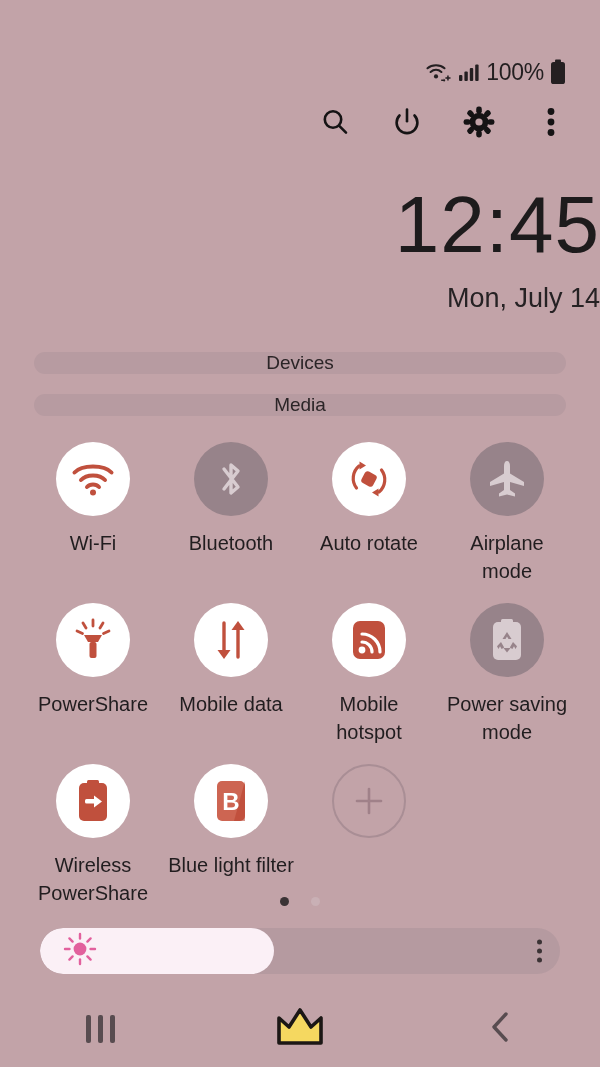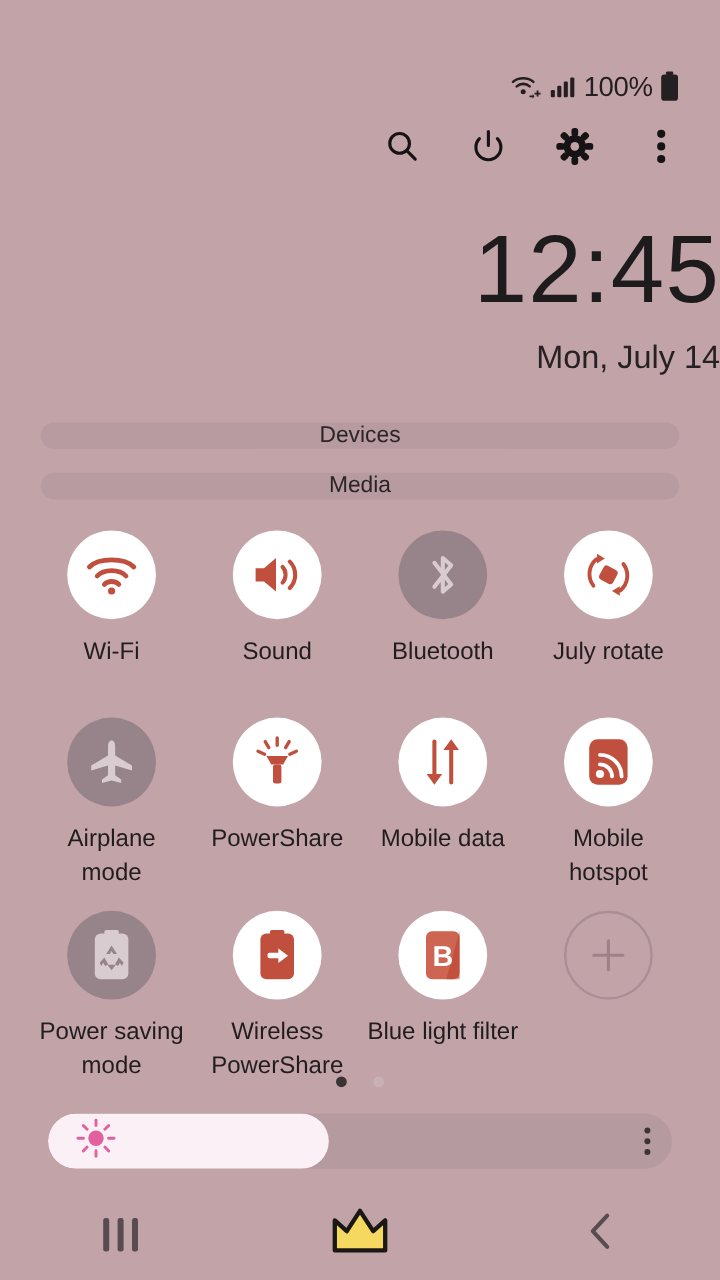--- a/index.html
+++ b/index.html
@@ -203,32 +203,20 @@
             <path d="M3.5 12.5 C11 4.5 33 4.5 40.5 12.5"></path>
             <path d="M10 20 C15.5 14 28.5 14 34 20"></path>
             <path d="M16 27 C19 23.8 25 23.8 28 27"></path>
           </g>
           <circle cx="22" cy="32.5" r="3" fill="#c0503d"></circle>
         </svg>
       </div>
       <div class="lbl">Wi-Fi</div>
     </div>
 
-    <div class="tile on r1">
-      <div class="circ">
-        <svg width="44" height="40" viewBox="0 0 44 40">
-          <path d="M4 14.5 h7 L21 6 v28 L11 25.5 H4z" fill="#c0503d"></path>
-          <g fill="none" stroke="#c0503d" stroke-width="3.4" stroke-linecap="round">
-            <path d="M26.5 13.5 C29.8 16.8 29.8 23.2 26.5 26.5"></path>
-            <path d="M32.5 9 C38.5 15 38.5 25 32.5 31"></path>
-          </g>
-        </svg>
-      </div>
-      <div class="lbl">Sound</div>
-    </div>
 
     <div class="tile off r1">
       <div class="circ">
         <svg width="30" height="44" viewBox="0 0 30 44">
           <path d="M8 12 L22 30 L15 36 V8 L22 14 L8 32" fill="none" stroke="#d8ccd0" stroke-width="3.4" stroke-linejoin="round" stroke-linecap="round"></path>
         </svg>
       </div>
       <div class="lbl">Bluetooth</div>
     </div>
 
@@ -237,21 +225,21 @@
         <svg width="44" height="44" viewBox="0 0 44 44">
           <g fill="none" stroke="#c0503d" stroke-width="3.2" stroke-linecap="round">
             <path d="M12 9 A16 16 0 0 0 9.5 31"></path>
             <path d="M32 35 A16 16 0 0 0 34.5 13"></path>
           </g>
           <path d="M12.5 4.5 l0 8 6.5 -4z" fill="#c0503d"></path>
           <path d="M31.5 39.5 l0 -8 -6.5 4z" fill="#c0503d"></path>
           <rect x="15.5" y="15.5" width="13" height="13" rx="3" fill="#c0503d" transform="rotate(28 22 22)"></rect>
         </svg>
       </div>
-      <div class="lbl">July rotate</div>
+      <div class="lbl">Auto rotate</div>
     </div>
 
     <div class="tile off r2">
       <div class="circ">
         <svg width="42" height="42" viewBox="0 0 42 42">
           <path d="M21 3 c2 0 3 2 3 5 v7.5 l14 8.5 v4 l-14 -4 v8 l5 3.5 v3 l-8 -2 -8 2 v-3 l5 -3.5 v-8 l-14 4 v-4 l14 -8.5 V8 c0 -3 1 -5 3 -5z" fill="#d8ccd0"></path>
         </svg>
       </div>
       <div class="lbl">Airplane mode</div>
     </div>

